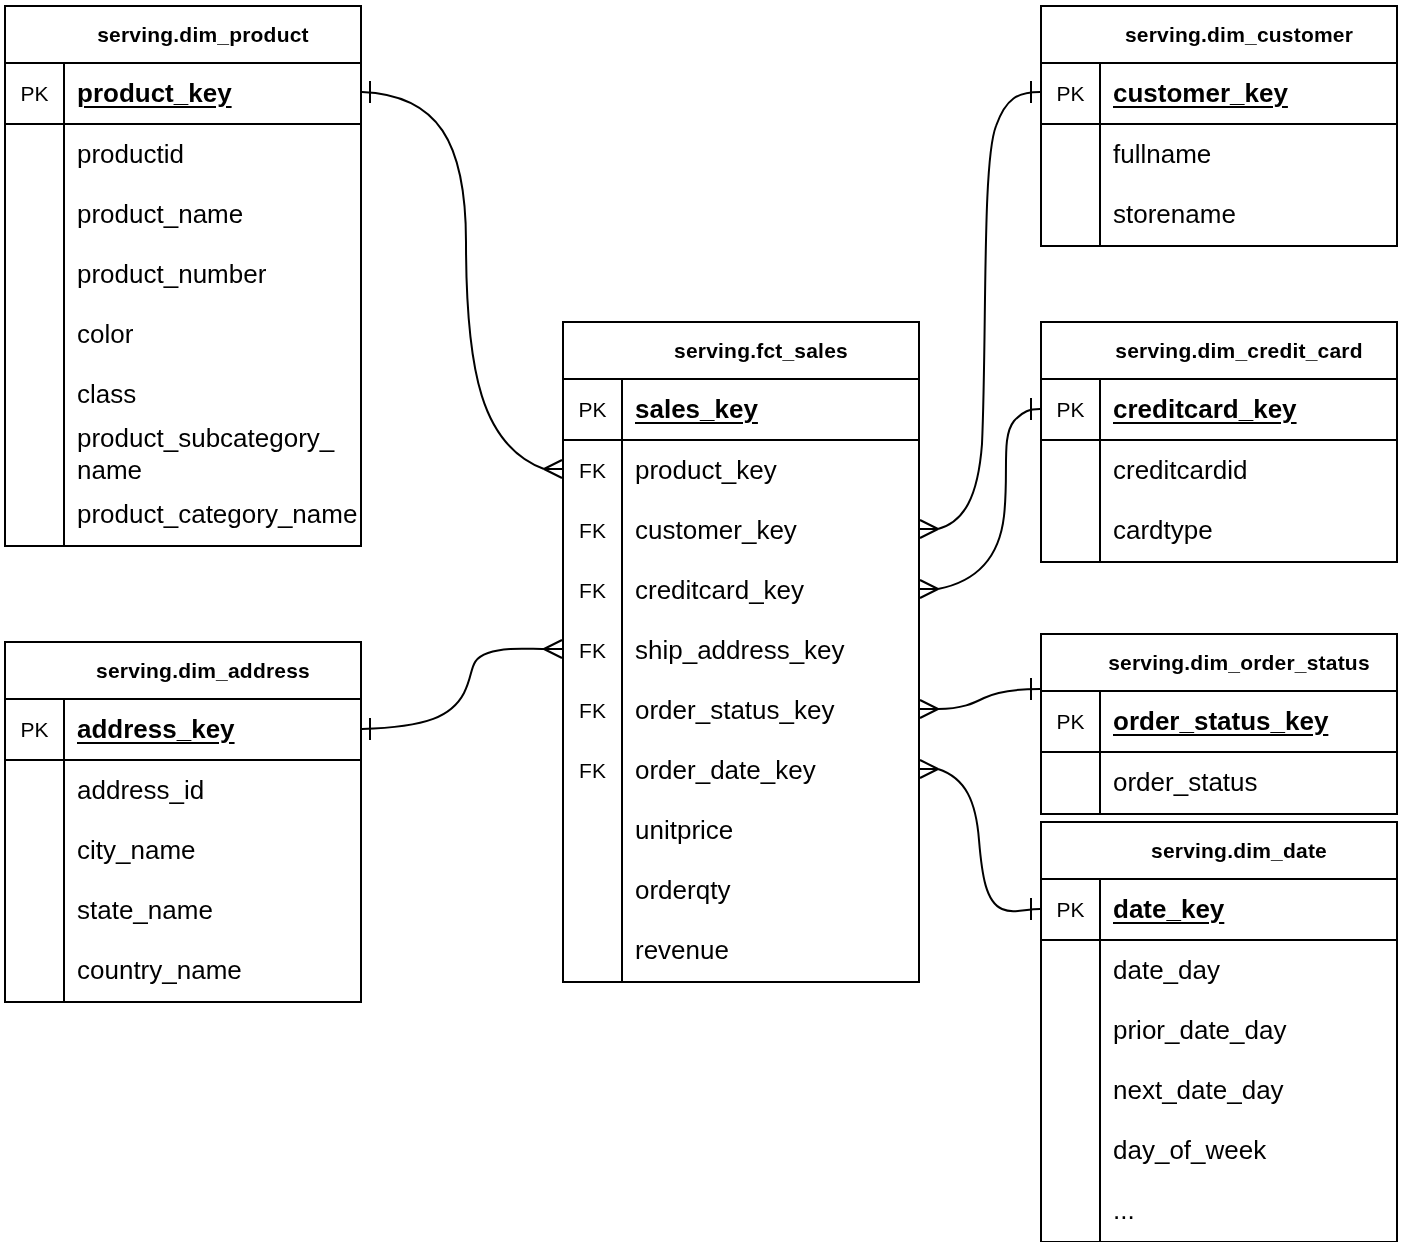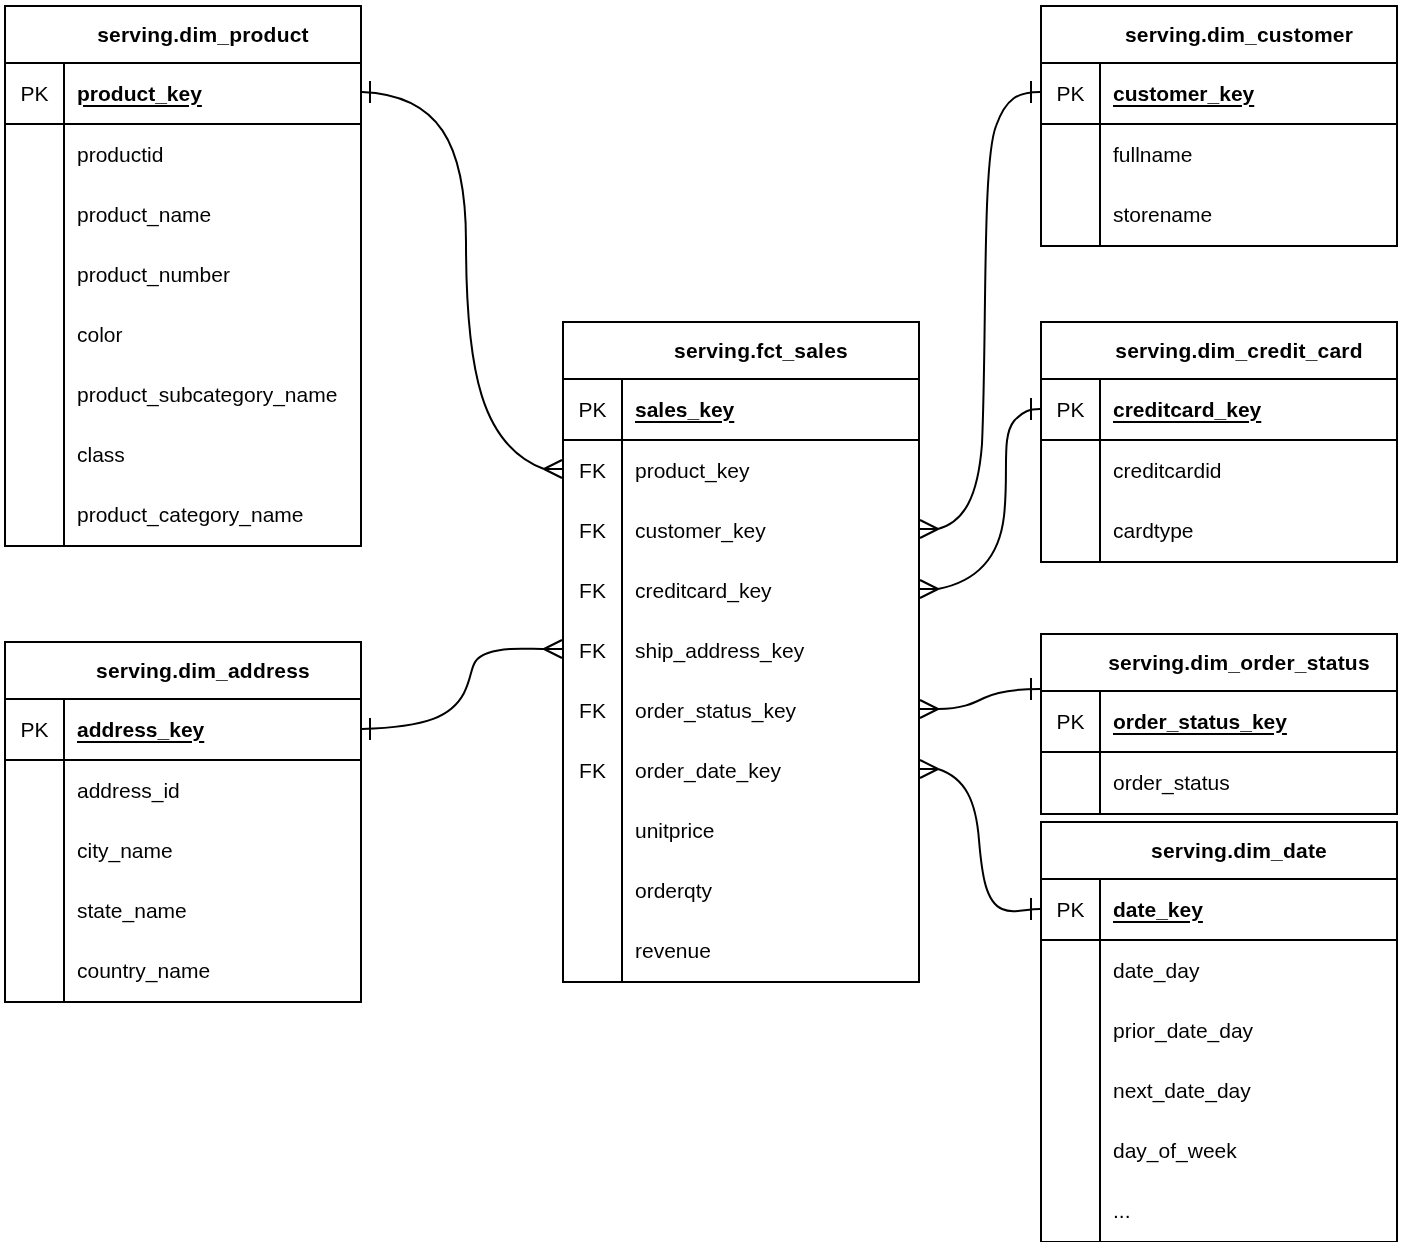--- a/index.html
+++ b/index.html
@@ -49,21 +49,21 @@
     justify-content: center;
     font-size: 21px;
     box-sizing: border-box;
   }
   .pk-row .cell-key { font-weight: normal; }
   .cell-name {
     flex: 1;
     display: flex;
     align-items: center;
     padding: 0 12px;
-    font-size: 21px;
+    font-size: 26px;
     line-height: 1.22;
     overflow-wrap: break-word;
     min-width: 0;
   }
   .pk-row .cell-name {
     font-weight: bold;
     text-decoration: underline;
     text-underline-offset: 4px;
     text-decoration-thickness: 2px;
   }
@@ -142,25 +142,25 @@
     <div class="row body-row">
       <div class="cell-key"></div>
       <div class="cell-name">product_number</div>
     </div>
     <div class="row body-row">
       <div class="cell-key"></div>
       <div class="cell-name">color</div>
     </div>
     <div class="row body-row">
       <div class="cell-key"></div>
+      <div class="cell-name">class</div>
+    </div>
+    <div class="row body-row">
+      <div class="cell-key"></div>
       <div class="cell-name">product_​subcategory_​name</div>
-    </div>
-    <div class="row body-row">
-      <div class="cell-key"></div>
-      <div class="cell-name">class</div>
     </div>
     <div class="row body-row">
       <div class="cell-key"></div>
       <div class="cell-name">product_category_name</div>
     </div>
   </div>
 
   <div class="tbl" id="tbl-dim-customer">
     <div class="tbl-header">serving.dim_customer</div>
     <div class="row pk-row">

